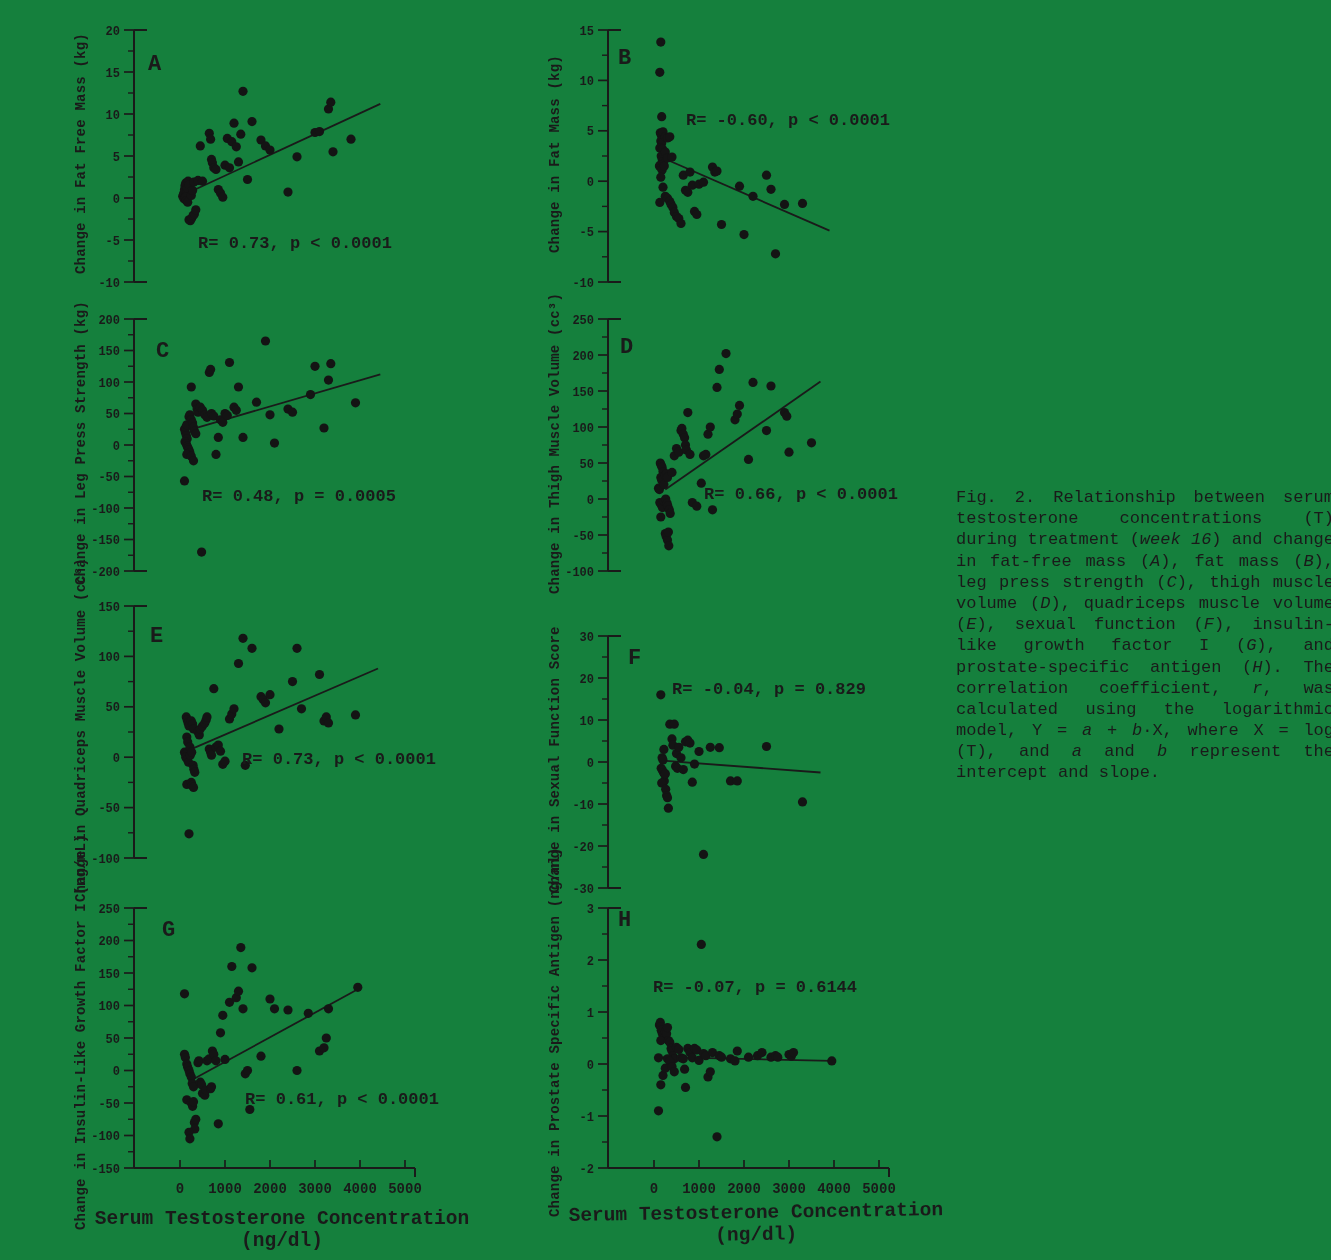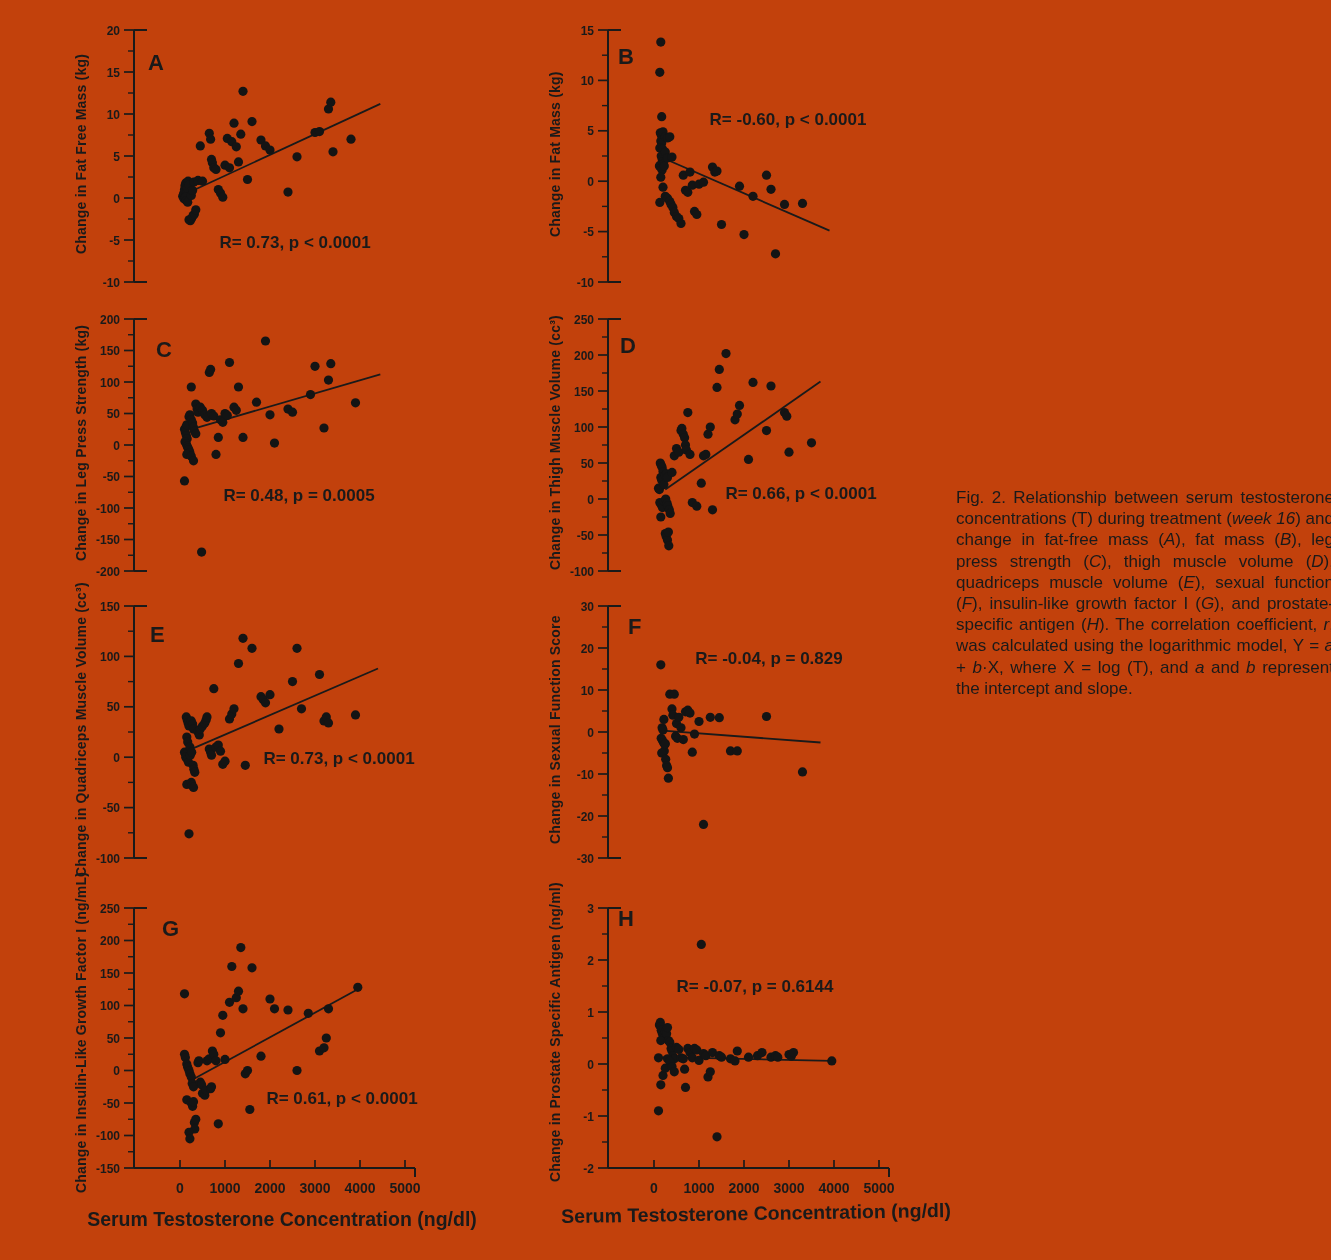--- a/index.html
+++ b/index.html
@@ -1,18 +1,18 @@
 <!DOCTYPE html>
 <html><head>
 <meta charset="utf-8">
 <style>
   html,body{margin:0;padding:0;background:#ffffff;}
   .page{
-    position:relative;width:1331px;height:1260px;background:#c2410c;
-    font-family:Liberation Sans, sans-serif;color:#1a1a1a;overflow:hidden;
+    position:relative;width:1331px;height:1260px;background:#15803d;
+    font-family:Liberation Mono, monospace;color:#1a1a1a;overflow:hidden;
   }
   .panel{position:absolute;}
   .panel svg{position:absolute;left:0;top:0;font-family:inherit;}
   .ylab{
     position:absolute;left:2px;top:0;width:34px;
     display:flex;align-items:center;justify-content:center;
     writing-mode:vertical-rl;transform:rotate(180deg);
     font-weight:bold;font-size:14px;white-space:nowrap;letter-spacing:.2px;
   }
   .row123{width:440px;height:290px;}
@@ -501,21 +501,21 @@
           <circle cx="264.3" cy="126.9" r="4.6"></circle>
           <circle cx="266.5" cy="132.9" r="4.6"></circle>
           <circle cx="293.5" cy="124.9" r="4.6"></circle>
           <circle cx="127.0" cy="243.8" r="4.6"></circle>
         </g>
         <text x="88" y="52" font-size="22" font-weight="bold" fill="#1a1a1a">E</text>
         <text x="277" y="174" text-anchor="middle" font-size="17" font-weight="bold" fill="#1a1a1a">R= 0.73, p &lt; 0.0001</text>
       </svg>
     <div class="ylab">Change in Quadriceps Muscle Volume (cc³)</div>
   </div>
-  <div class="panel row123" style="left:536px;top:590px;">
+  <div class="panel row123" style="left:536px;top:620px;">
     <svg width="430" height="290">
         <g stroke="#1a1a1a" stroke-width="2">
           <line x1="72" y1="16" x2="72" y2="268"></line>
           <line x1="72" y1="16" x2="85" y2="16"></line>
           <line x1="72" y1="268" x2="85" y2="268"></line>
           <line x1="62" y1="16" x2="72" y2="16" stroke-width="1.7"></line>
           <text x="58" y="20.5" text-anchor="end" font-size="12" font-weight="bold" fill="#1a1a1a" stroke="none">30</text>
           <line x1="66" y1="37" x2="72" y2="37" stroke-width="1.4"></line>
           <line x1="62" y1="58" x2="72" y2="58" stroke-width="1.7"></line>
           <text x="58" y="62.5" text-anchor="end" font-size="12" font-weight="bold" fill="#1a1a1a" stroke="none">20</text>

